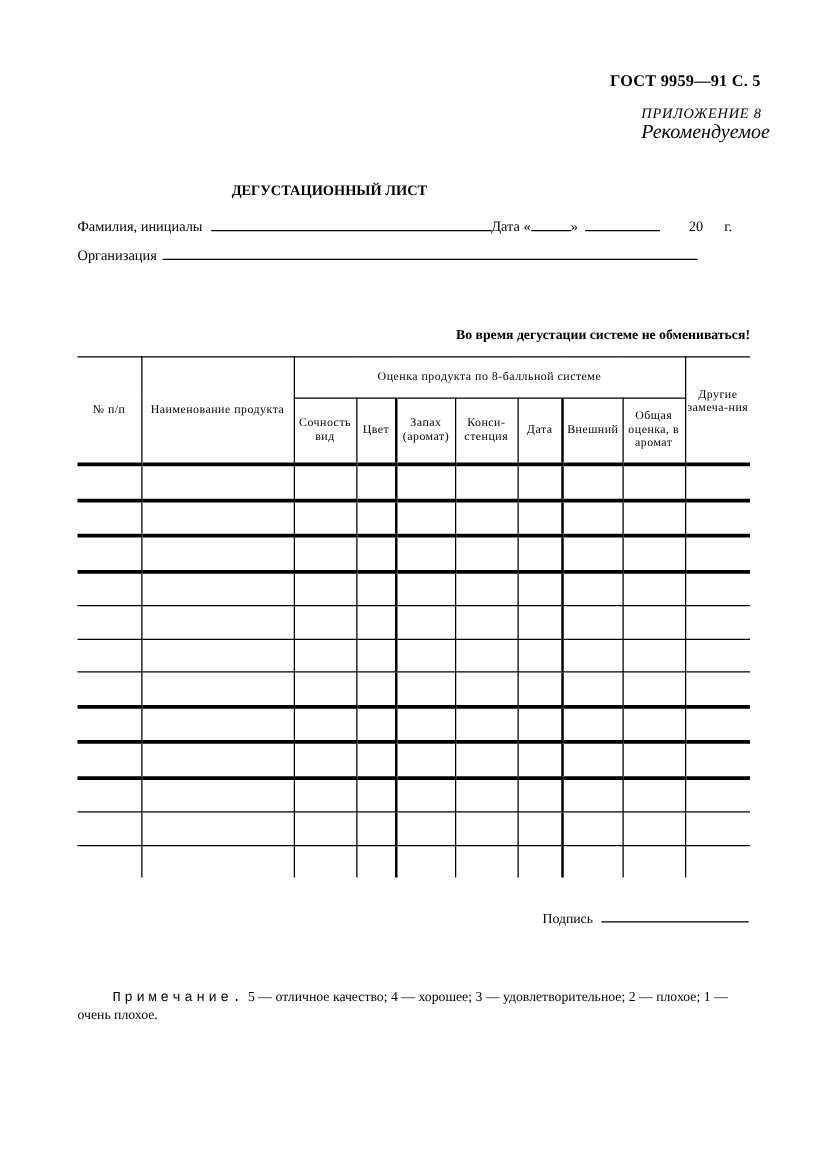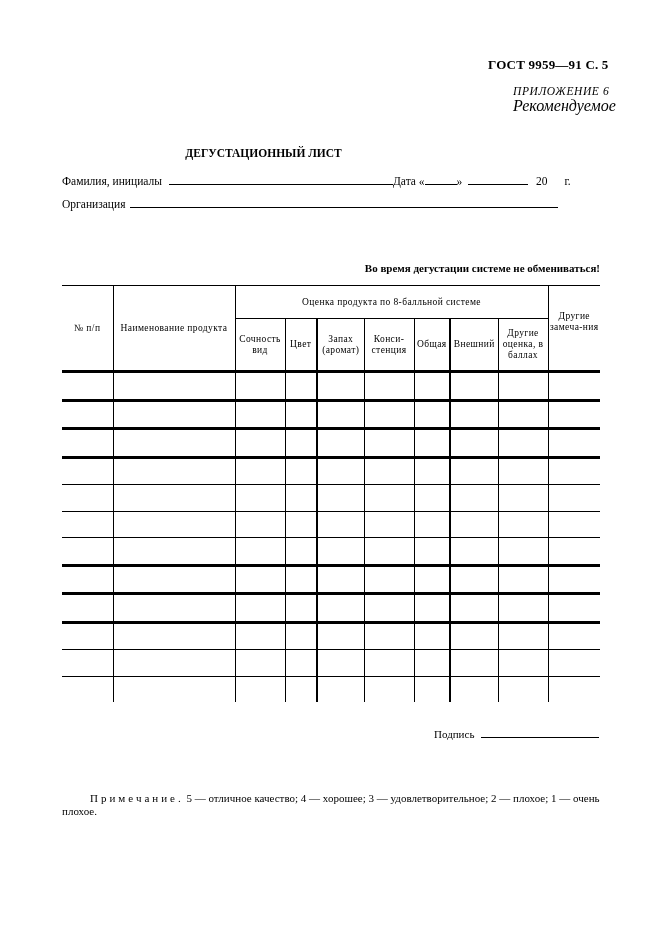--- a/index.html
+++ b/index.html
@@ -20,40 +20,40 @@
     table.grid tr.h2 td { height: 51px; }
     table.grid tr.body td { height: 25.5px; }
     table.grid tr.thick-top td { border-top: 3.2px solid #000; }
     table.grid td.edge-l { border-left: none; }
     table.grid td.edge-r { border-right: none; }
     table.grid td.bold-l { border-left: 2.6px solid #000; }
     table.grid td.vtop { vertical-align: top; padding-top: 25px; margin-left: 12px; }
     table.grid tr.last td { border-bottom: none; }
     .sign { left: 434px; top: 726px; font-size: 11px; }
     .note { left: 62px; top: 792px; width: 540px; font-size: 11px; line-height: 13px; text-indent: 28px; }
-    .spaced { letter-spacing: 3px; }
+    .spaced { letter-spacing: 3px; font-family: Liberation Mono, monospace; }
   </style>
 </head>
 <body>
 
 <div class="abs gost">ГОСТ 9959—91 С. 5</div>
-<div class="abs appx">ПРИЛОЖЕНИЕ 6</div>
+<div class="abs appx">ПРИЛОЖЕНИЕ 8</div>
 <div class="abs reco">Рекомендуемое</div>
 
 <div class="abs title">ДЕГУСТАЦИОННЫЙ ЛИСТ</div>
 
 <div class="abs field-row" style="left:62px; top:173px;">
   <span>Фамилия, инициалы</span>
   <span class="uline" style="width:224px; margin-left:4px;"></span>
 </div>
 
 <div class="abs field-row" style="left:393px; top:173px;">
   <span>Дата «</span><span class="uline" style="width:32px;"></span><span>»</span>
   <span class="uline" style="width:60px; margin-left:3px;"></span>
-  <span style="margin-left:5px;">20</span>
+  <span style="margin-left:20px;">20</span>
   <span style="margin-left:14px;">г.</span>
 </div>
 
 <div class="abs field-row" style="left:62px; top:196px;">
   <span>Организация</span>
   <span class="uline" style="width:428px; margin-left:2px;"></span>
 </div>
 
 <div class="abs warn">Во время дегустации системе не обмениваться!</div>
 
@@ -75,23 +75,23 @@
     <td class="edge-l" rowspan="2">№ п/п</td>
     <td rowspan="2">Наименование продукта</td>
     <td colspan="7">Оценка продукта по 8-балльной системе</td>
     <td class="edge-r vtop" rowspan="2">Другие замеча-ния</td>
   </tr>
   <tr class="h2">
     <td>Сочность вид</td>
     <td>Цвет</td>
     <td class="bold-l">Запах (аромат)</td>
     <td>Конси-стенция</td>
-    <td>Общая</td>
+    <td>Дата</td>
     <td class="bold-l">Внешний</td>
-    <td>Другие оценка, в баллах</td>
+    <td>Общая оценка, в аромат</td>
   </tr>
   </tbody>
     <tbody id="rows">
       <tr class="body thick-top">
         <td class="edge-l"></td>
         <td></td>
         <td></td>
         <td></td>
         <td class="bold-l"></td>
         <td></td>

